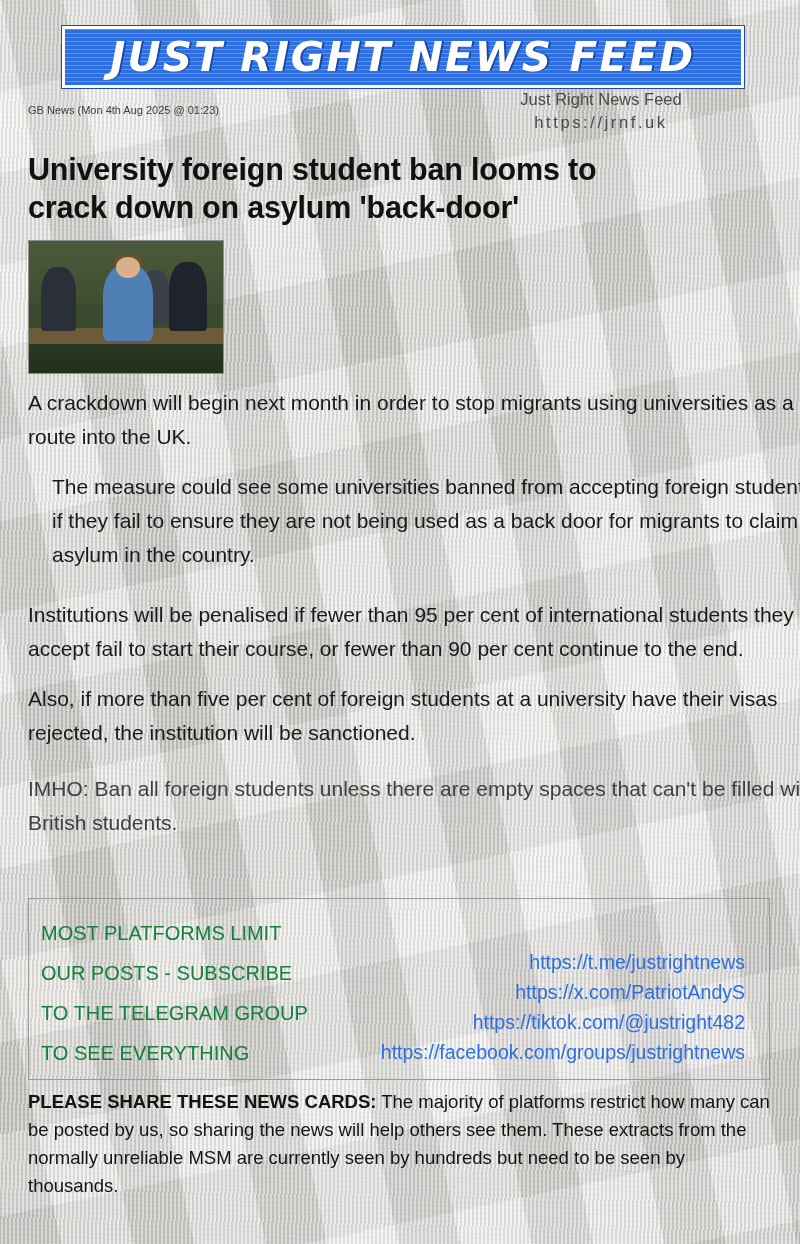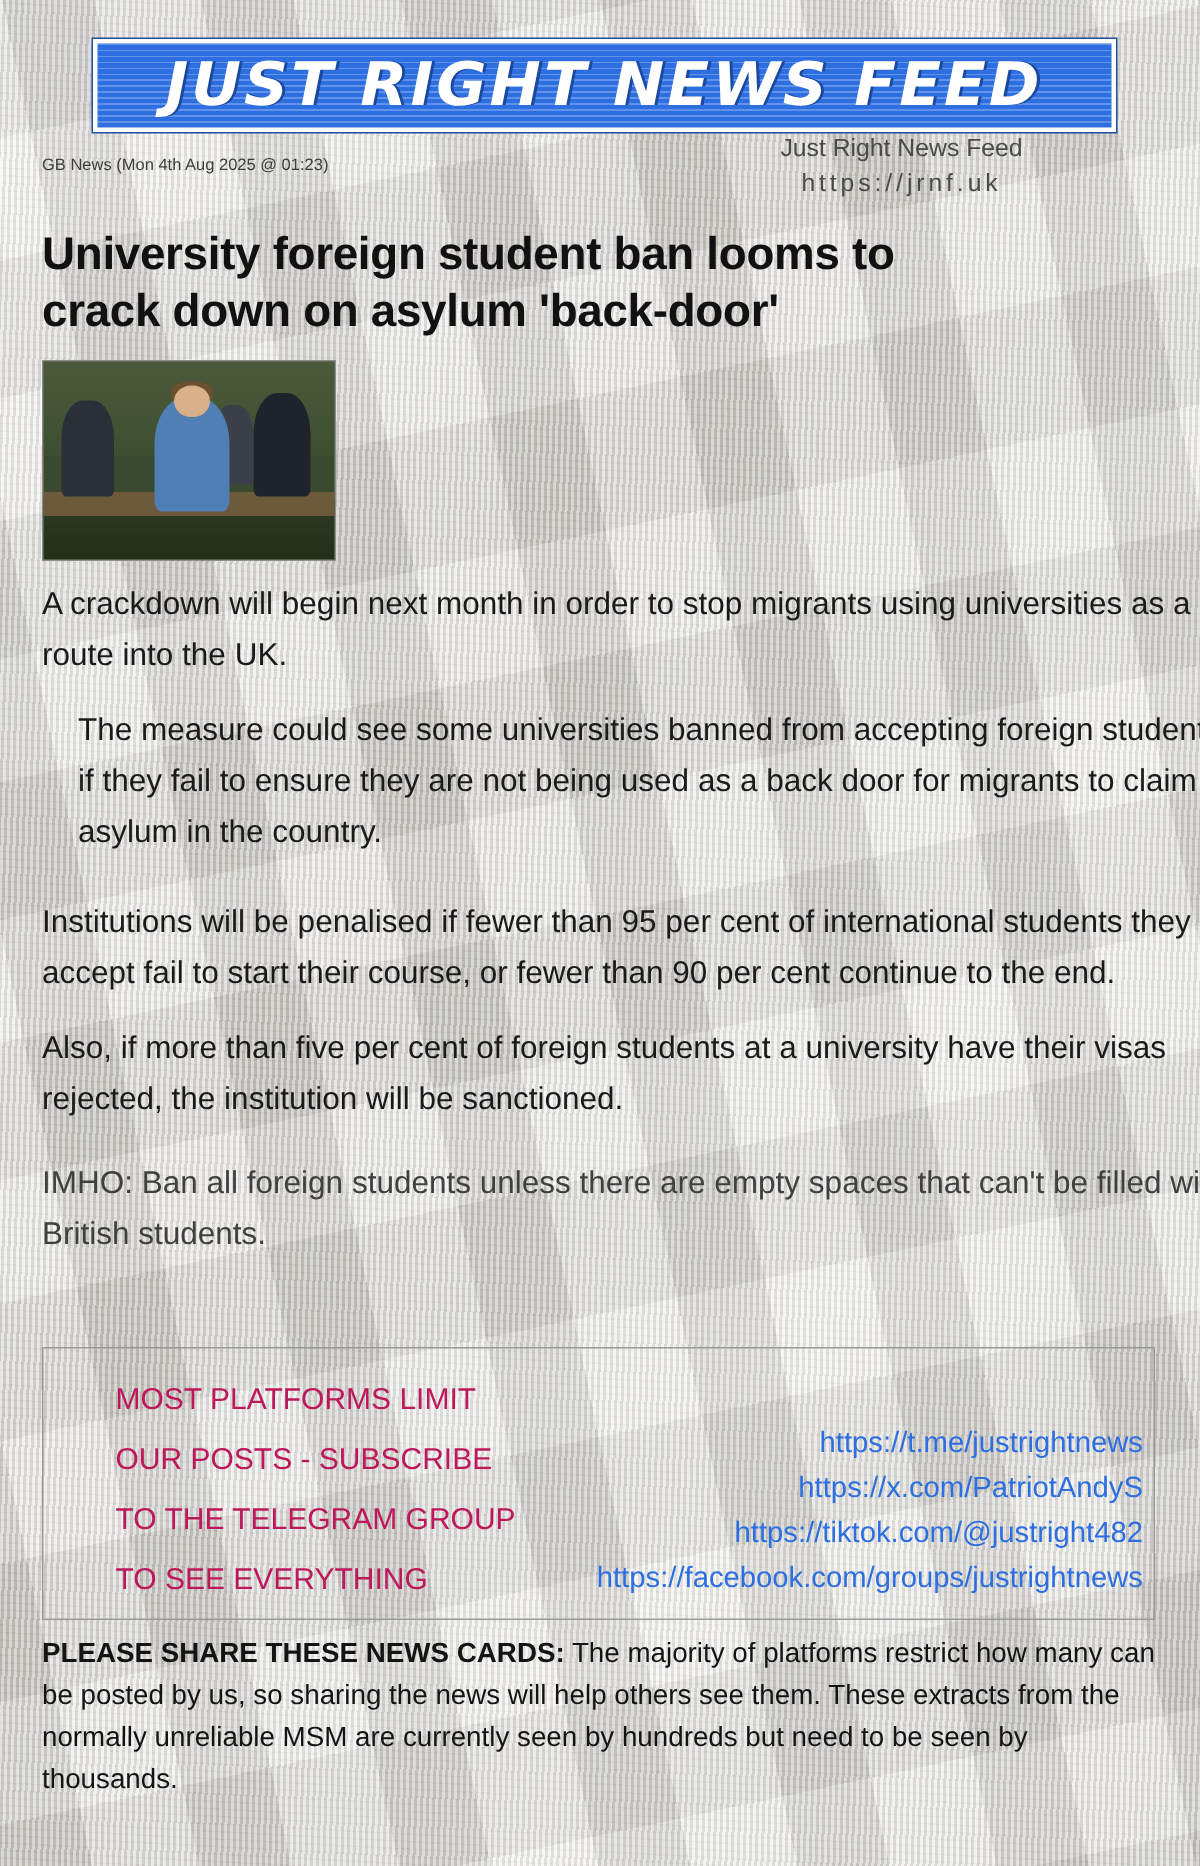--- a/index.html
+++ b/index.html
@@ -198,29 +198,28 @@
     border: 1px solid #9a9a9a;
     box-sizing: border-box;
     display: flex;
   }
   .panel-left {
     width: 46%;
     padding: 14px 0 0 12px;
     box-sizing: border-box;
   }
   .panel-left div {
-    color: #be185d;
+    color: #15803d;
     font-size: 20px;
     line-height: 40px;
     white-space: nowrap;
-    padding-left: 36px;
   }
   .panel-right {
     flex: 1;
-    padding: 48px 7px 0 0;
+    padding: 48px 24px 0 0;
     box-sizing: border-box;
     text-align: right;
   }
   .panel-right div {
     color: #2d6fe0;
     font-size: 19.5px;
     line-height: 30px;
     white-space: nowrap;
   }
 

